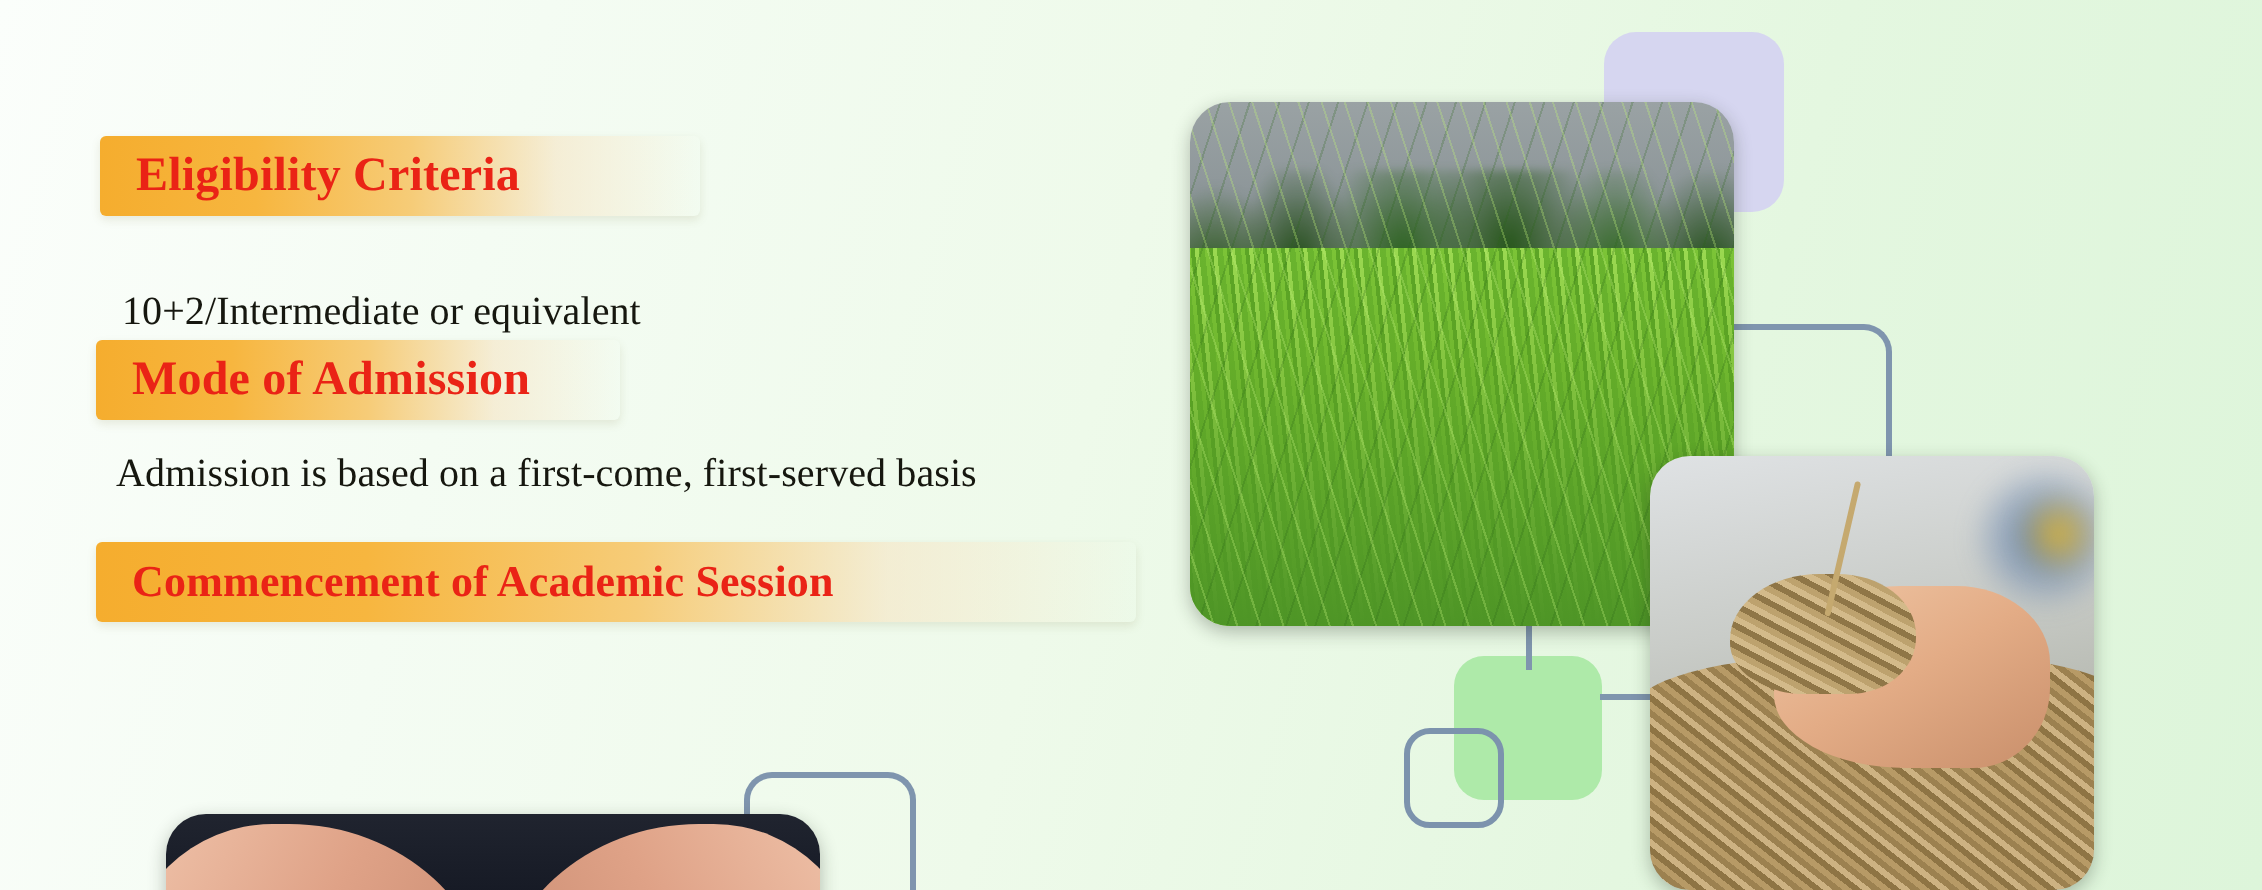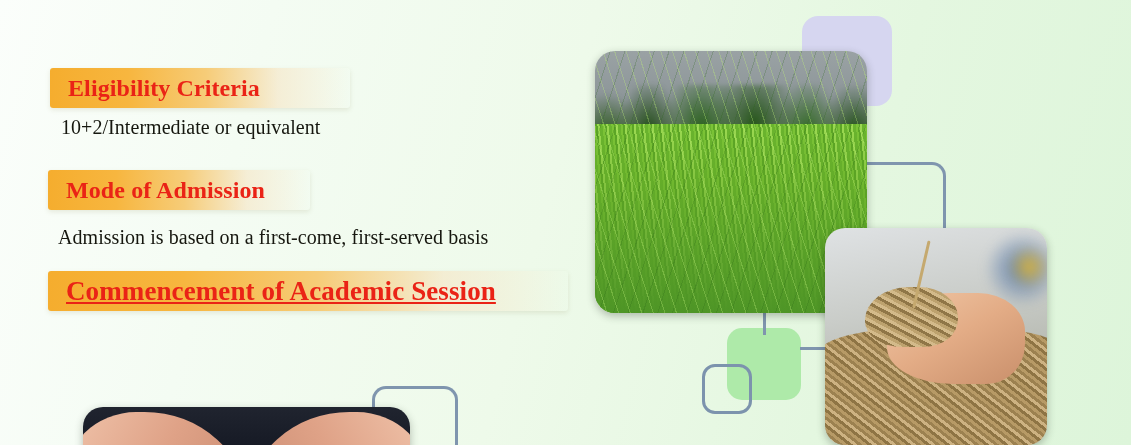--- a/index.html
+++ b/index.html
@@ -61,31 +61,31 @@
     letter-spacing: .1px;
   }
 
   #bar-fee   { left: 52px;  top: 2px;   width: 328px; }
   #bar-elig  { left: 50px;  top: 68px;  width: 300px; }
   #bar-mode  { left: 48px;  top: 170px; width: 262px; }
   #bar-comm  { left: 48px;  top: 271px; width: 520px; }
 
   .txt-fee  { font-size: 25px; color: #143127; }
   .txt-red  { font-size: 24px; color: #ea2316; }
-  #bar-comm .txt-red { font-size: 27px; text-decoration: underline; }
+  #bar-comm .txt-red { font-size: 22px; }
 
   .body-line {
     position: absolute;
     font-size: 20px;
     color: #16170f;
     white-space: nowrap;
     letter-spacing: .05px;
   }
 
-  #line-elig { left: 61px; top: 116px; }
+  #line-elig { left: 61px; top: 145px; }
   #line-mode { left: 58px; top: 226px; }
   #line-comm { left: 58px; top: 325px; }
 
   .body-line sup {
     font-size: 0.62em;
     vertical-align: super;
     line-height: 0;
   }
 
   

